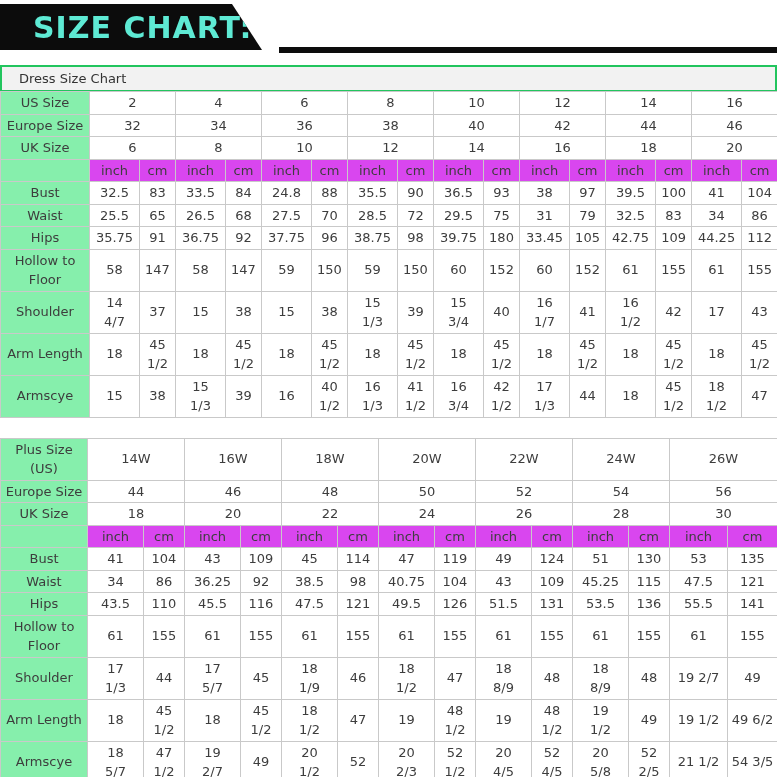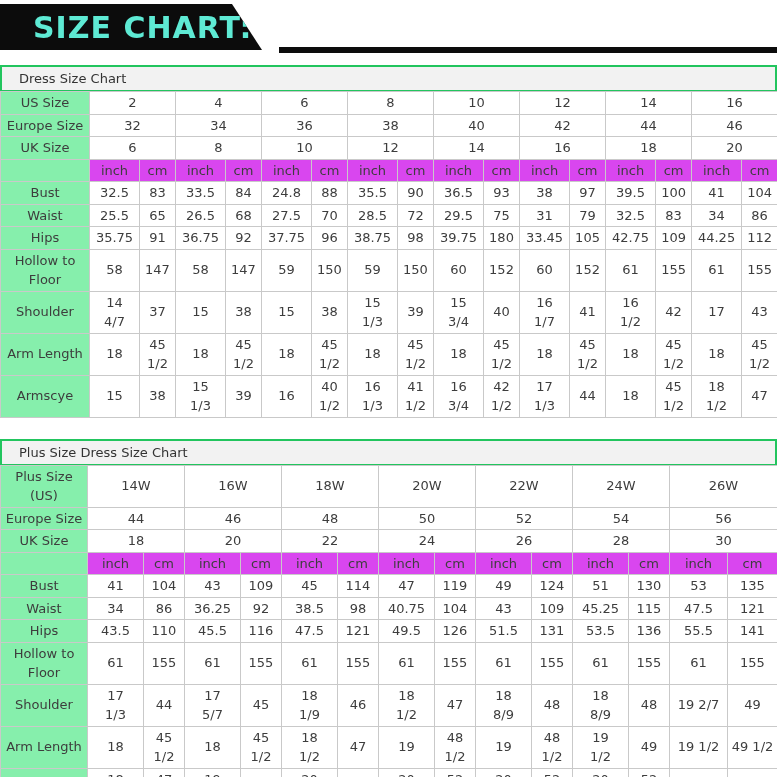--- a/index.html
+++ b/index.html
@@ -279,21 +279,20 @@
               <td class="val">45
 1/2</td>
               <td class="val">18
 1/2</td>
               <td class="val">47</td>
             </tr>
           </tbody>
         </table>
       </div>
       <div class="table-block">
-        <div class="table-title-band">Plus Size Dress Size Chart</div>
         <table class="size-table">
           <colgroup>
             <col style="width: 87px;">
             <col style="width: 56px;">
             <col style="width: 41px;">
             <col style="width: 56px;">
             <col style="width: 41px;">
             <col style="width: 56px;">
             <col style="width: 41px;">
             <col style="width: 56px;">
@@ -458,21 +457,21 @@
               <td class="val">19</td>
               <td class="val">48
 1/2</td>
               <td class="val">19</td>
               <td class="val">48
 1/2</td>
               <td class="val">19
 1/2</td>
               <td class="val">49</td>
               <td class="val">19 1/2</td>
-              <td class="val">49 1/2</td>
+              <td class="val">49 6/2</td>
             </tr>
             <tr>
               <td class="row-label">Armscye</td>
               <td class="val">18
 5/7</td>
               <td class="val">47
 1/2</td>
               <td class="val">19
 2/7</td>
               <td class="val">49</td>

